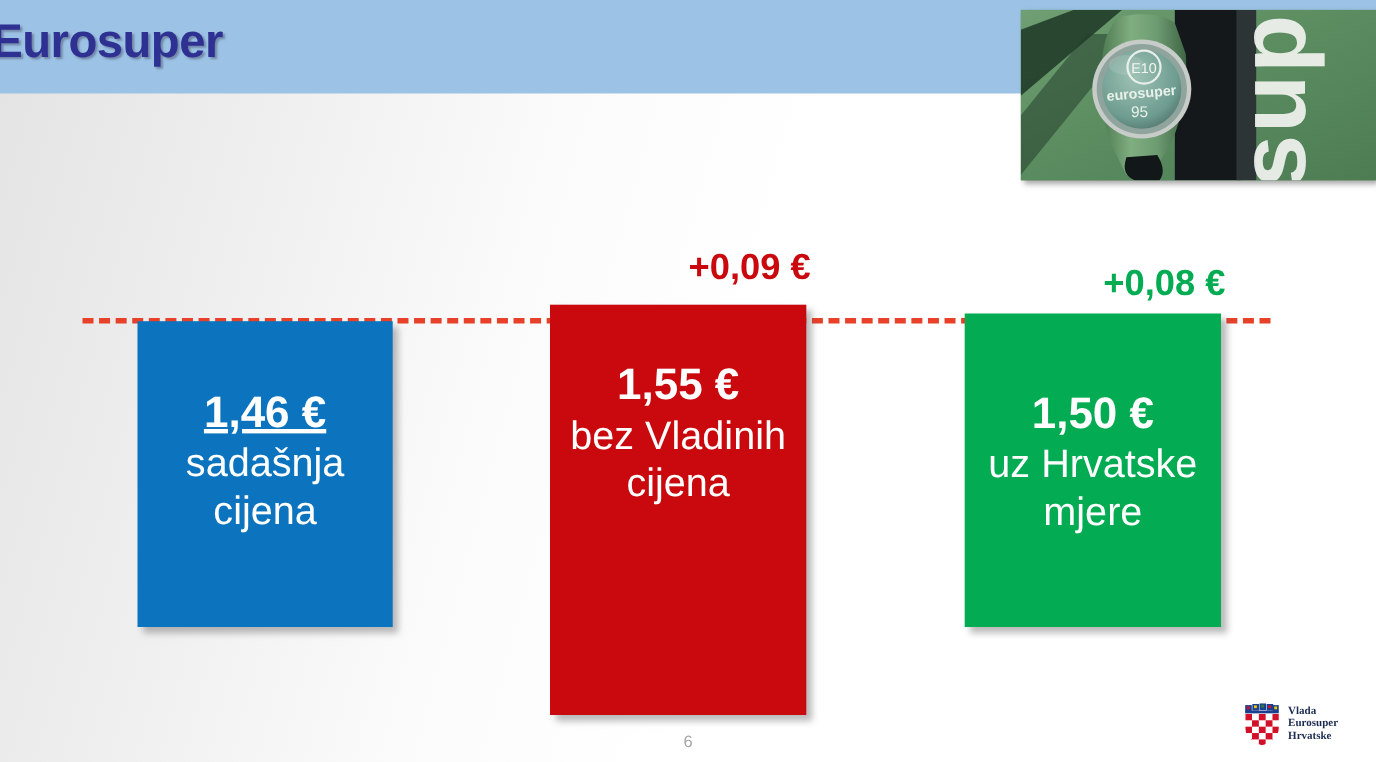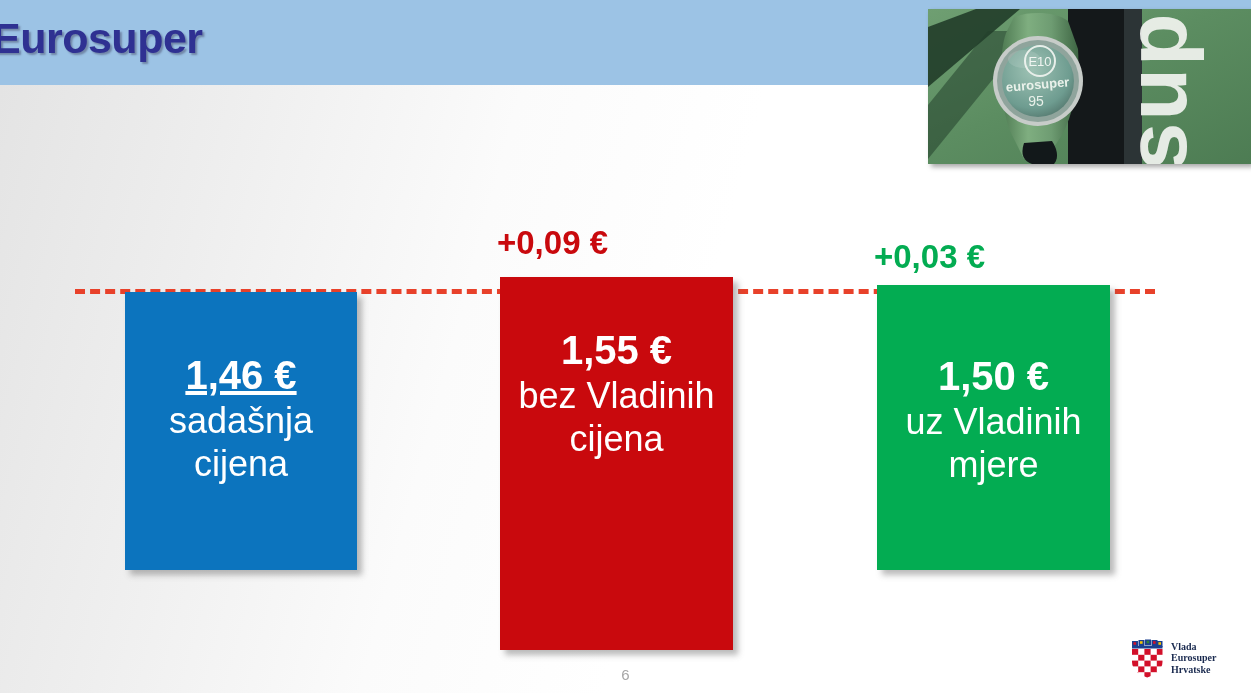--- a/index.html
+++ b/index.html
@@ -114,21 +114,21 @@
     height: 285px;
     background: #03ac52;
   }
   #bar-with .price { margin-top: 64px; }
 
   
   .delta {
     position: absolute;
     font-size: 33px;
     font-weight: bold;
-    text-align: left;
+    text-align: right;
     width: 240px;
     white-space: nowrap;
   }
   #delta-without {
     left: 497px;
     top: 224px;
     color: #c9090d;
   }
   #delta-with {
     left: 874px;
@@ -233,25 +233,25 @@
     <span class="caption">sadašnja cijena</span>
   </div>
 
   <div class="bar" id="bar-without">
     <span class="price">1,55 €</span>
     <span class="caption">bez Vladinih cijena</span>
   </div>
 
   <div class="bar" id="bar-with">
     <span class="price">1,50 €</span>
-    <span class="caption">uz Vladinih mjere</span>
+    <span class="caption">uz Hrvatske mjere</span>
   </div>
 
   <div class="delta" id="delta-without">+0,09 €</div>
-  <div class="delta" id="delta-with">+0,03 €</div>
+  <div class="delta" id="delta-with">+0,08 €</div>
 
   <div id="page-number">6</div>
 
   <div id="gov-logo">
     <svg width="34" height="40" viewBox="0 0 34 40">
 
       <g>
         <rect x="2" y="3" width="6" height="6" fill="#1b3f8f"></rect>
         <rect x="8.5" y="2" width="6" height="6" fill="#1b3f8f"></rect>
         <rect x="15" y="1.5" width="6" height="6" fill="#1b3f8f"></rect>

